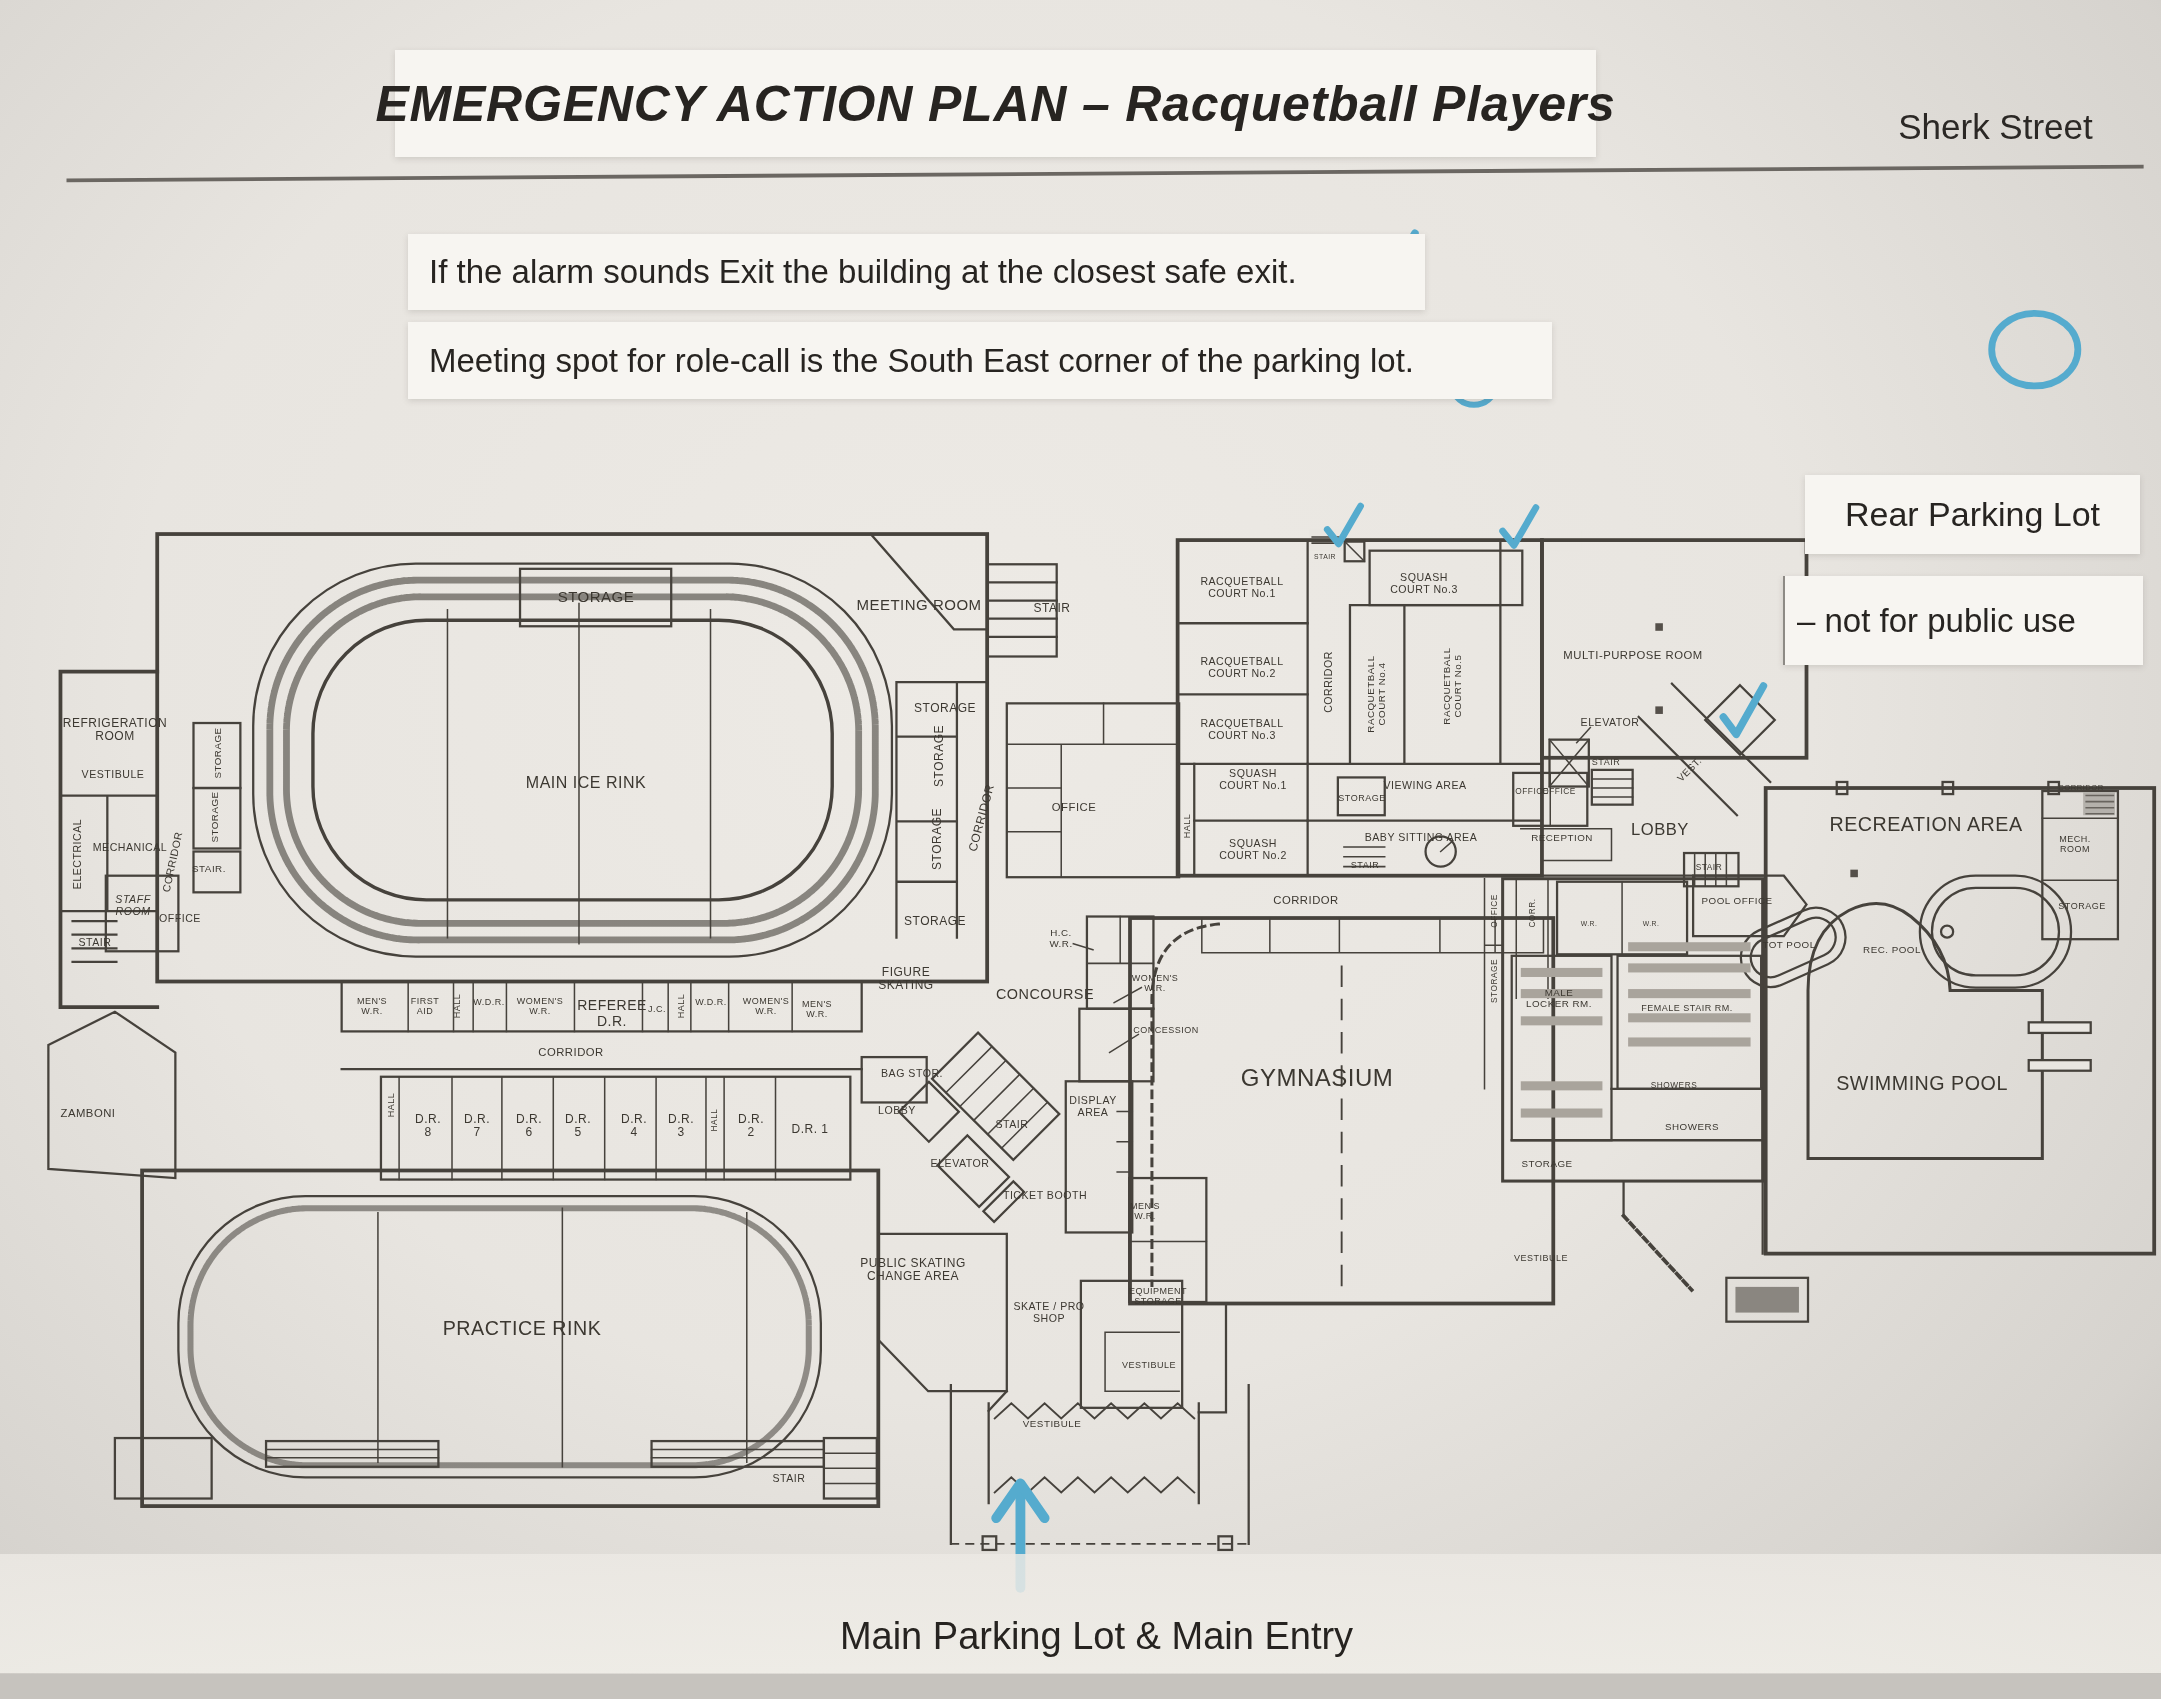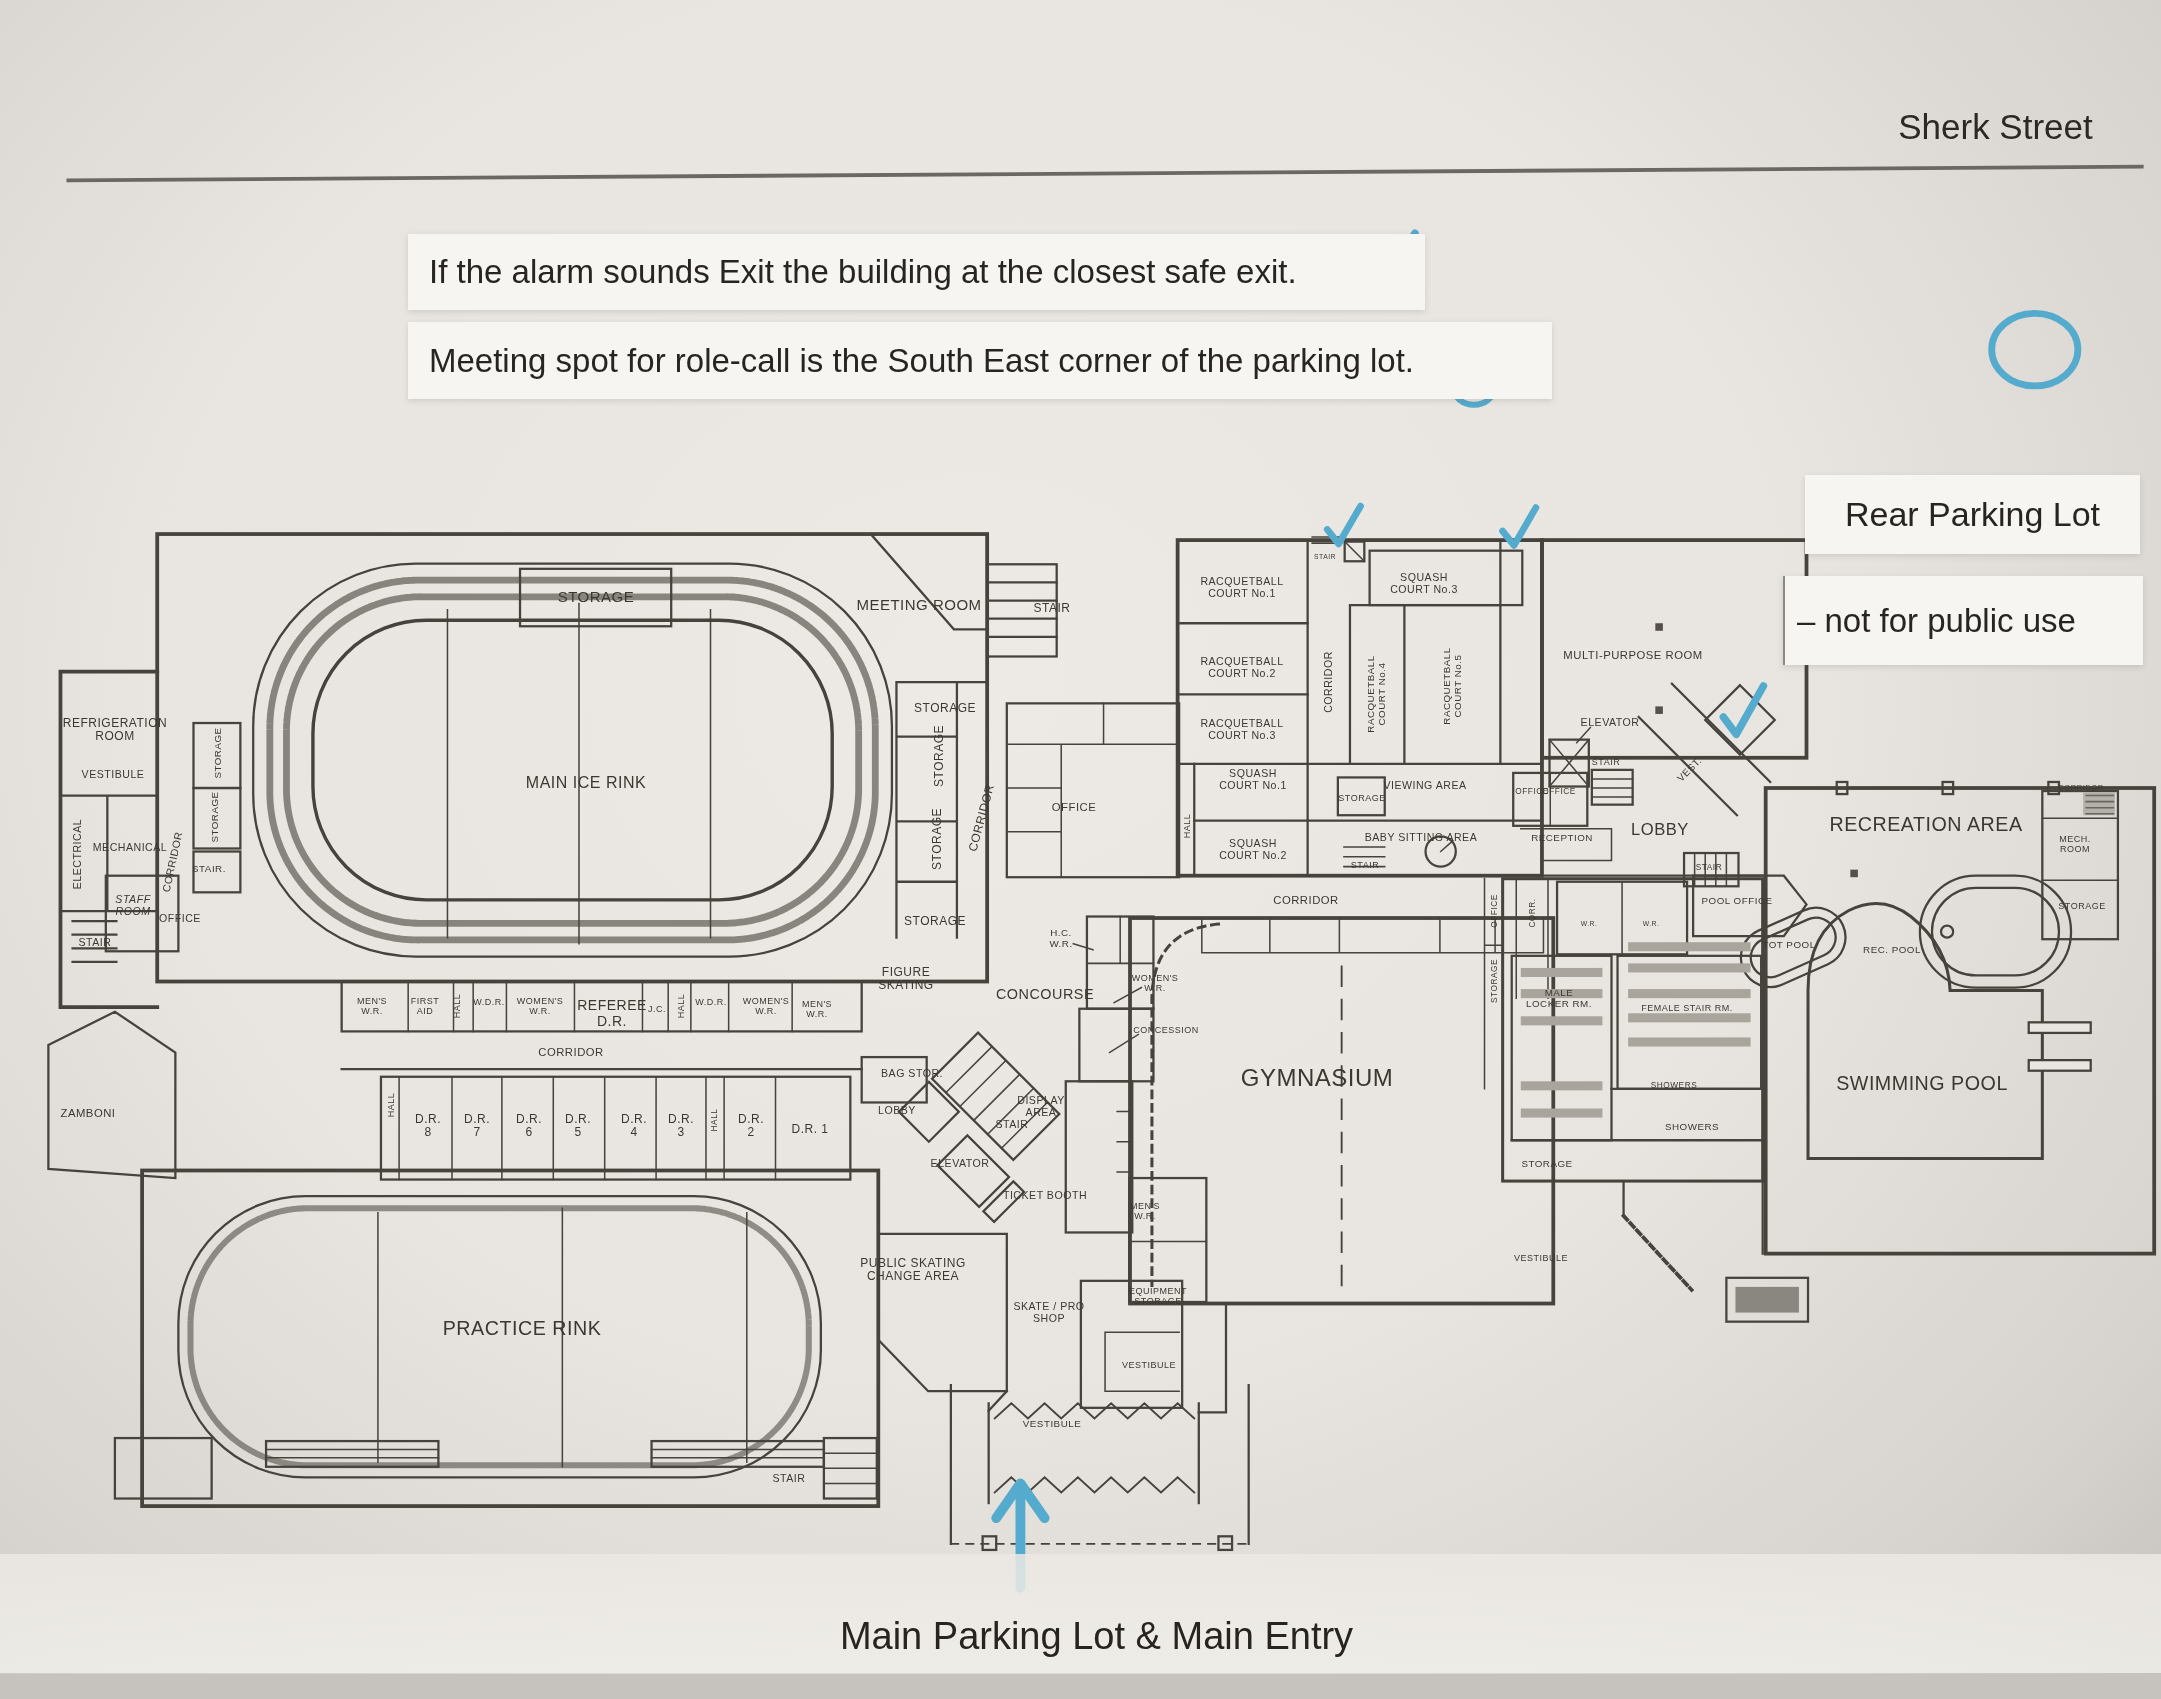--- a/index.html
+++ b/index.html
@@ -214,20 +214,23 @@
         <path d="M1350,2100 V1972" stroke-width="13"></path>
         <path d="M1318,2008 L1350,1962 L1382,2008" stroke-width="13"></path>
       </g>
     </g>
   </svg>
 
   <svg class="layer" id="rule-line" viewBox="0 0 2859 2248">
     <path d="M88,238 L2836,220" stroke="#6b6762" stroke-width="5" fill="none"></path>
   </svg>
 
+  <div class="strip" id="title-strip">
+    <span class="t">EMERGENCY ACTION PLAN – Racquetball Players</span>
+  </div>
   <div id="street-label">Sherk Street</div>
 
   <div class="strip" id="instr1">If the alarm sounds Exit the building at the closest safe exit.</div>
   <div class="strip" id="instr2">Meeting spot for role-call is the South East corner of the parking lot.</div>
 
   <div class="strip" id="rear-strip">Rear Parking Lot</div>
   <div class="strip" id="note-strip">– not for public use</div>
 
   <div id="bottom-sheet"></div>
   <div id="main-entry">Main Parking Lot &amp; Main Entry</div>
@@ -305,21 +308,21 @@
       <div class="pl" style="left: 913px; top: 1270px; font-size: 12px; transform: translate(-50%, -50%);">PUBLIC SKATING
 CHANGE AREA</div>
       <div class="pl" style="left: 1049px; top: 1313px; font-size: 10.6px; transform: translate(-50%, -50%);">SKATE / PRO
 SHOP</div>
       <div class="pl" style="left: 1052px; top: 1424px; font-size: 9.8px; transform: translate(-50%, -50%);">VESTIBULE</div>
       <div class="pl" style="left: 1061px; top: 939px; font-size: 9.8px; transform: translate(-50%, -50%);">H.C.
 W.R.</div>
       <div class="pl" style="left: 1155px; top: 983px; font-size: 9px; transform: translate(-50%, -50%);">WOMEN'S
 W.R.</div>
       <div class="pl" style="left: 1166px; top: 1030px; font-size: 9px; transform: translate(-50%, -50%);">CONCESSION</div>
-      <div class="pl" style="left: 1041px; top: 1107px; font-size: 10.6px; transform: translate(-50%, -50%);">DISPLAY
+      <div class="pl" style="left: 1093px; top: 1107px; font-size: 10.6px; transform: translate(-50%, -50%);">DISPLAY
 AREA</div>
       <div class="pl" style="left: 1145px; top: 1211px; font-size: 9px; transform: translate(-50%, -50%);">MEN'S
 W.R.</div>
       <div class="pl" style="left: 1158px; top: 1296px; font-size: 9px; transform: translate(-50%, -50%);">EQUIPMENT
 STORAGE</div>
       <div class="pl" style="left: 1149px; top: 1365px; font-size: 9px; transform: translate(-50%, -50%);">VESTIBULE</div>
       <div class="pl" style="left: 1317px; top: 1078px; font-size: 24px; transform: translate(-50%, -50%);">GYMNASIUM</div>
       <div class="pl" style="left: 1306px; top: 900px; font-size: 11.3px; transform: translate(-50%, -50%);">CORRIDOR</div>
       <div class="pl" style="left: 1074px; top: 807px; font-size: 11.3px; transform: translate(-50%, -50%);">OFFICE</div>
       <div class="pl" style="left: 1187px; top: 826px; font-size: 9px; transform: translate(-50%, -50%) rotate(-90deg);">HALL</div>

